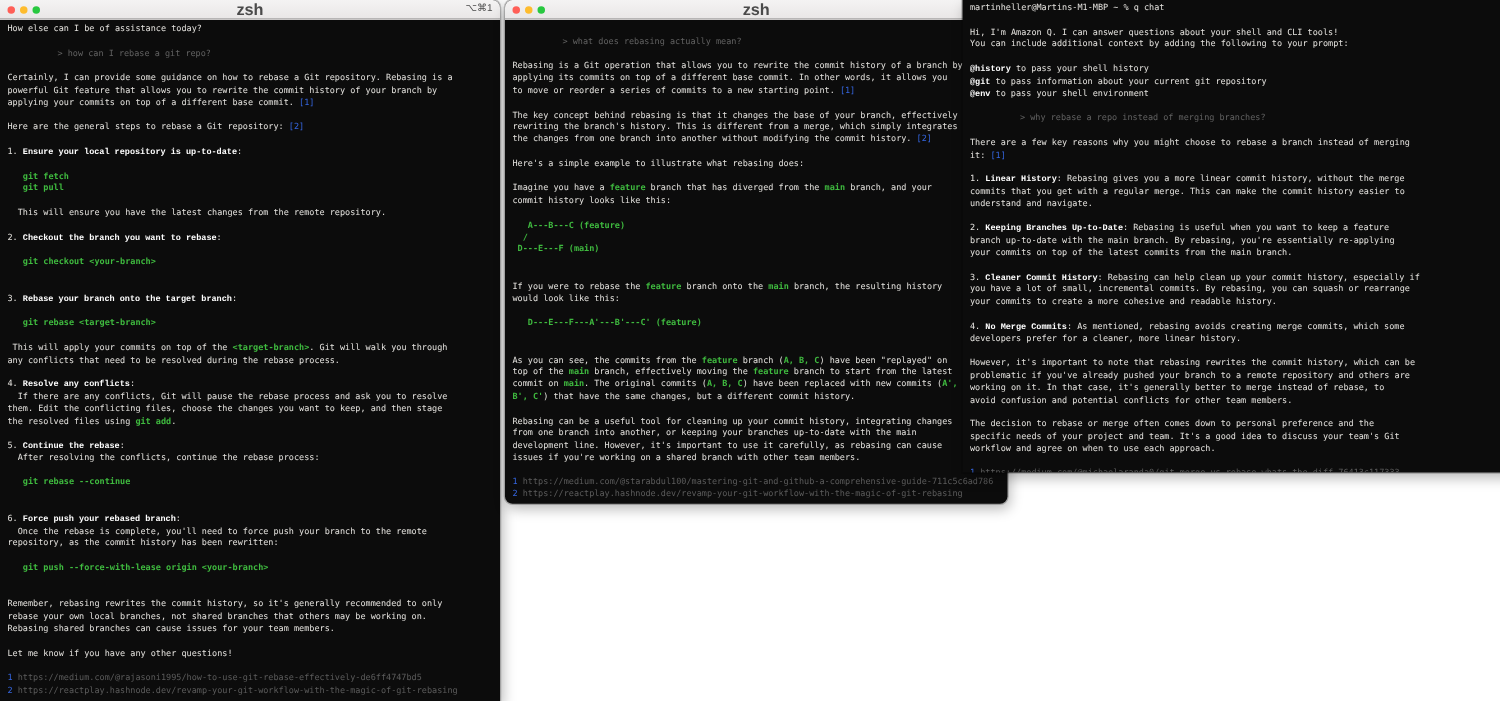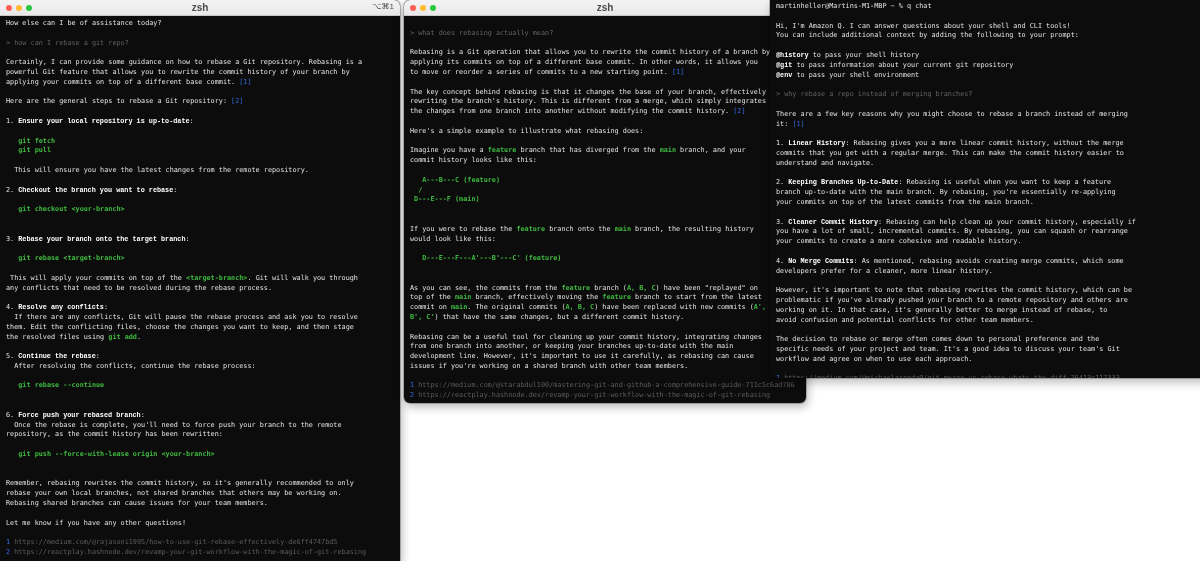--- a/index.html
+++ b/index.html
@@ -19,35 +19,35 @@
     height:15px;background:linear-gradient(#f4f3f3,#e9e7e7);
     border-bottom:1px solid #c8c6c6;position:relative;
     display:flex;align-items:center;justify-content:center;
   }
   .lights{position:absolute;left:6px;top:0;bottom:0;display:flex;align-items:center;gap:4px;}
   .light{width:6px;height:6px;border-radius:50%;display:inline-block;}
   .light.red{background:#ff5f57;}
   .light.yellow{background:#febc2e;}
   .light.green{background:#28c840;}
   .wtitle{
-    font-family:"Liberation Sans",sans-serif;font-size:10px;font-weight:bold;color:#4a4a4a;
+    font-family:"Liberation Sans",sans-serif;font-size:13px;font-weight:bold;color:#4a4a4a;
   }
   .wshort{
     position:absolute;right:6px;top:2px;
     font-family:"Liberation Sans",sans-serif;font-size:8px;color:#4a4a4a;
   }
   .tcontent{
     padding:3px 6px 0 6px;
     font-size:6.8px;line-height:9.8px;color:#e4e2de;
     white-space:pre;
   }
   #win-right .tcontent{padding-top:2px;}
   .tl{height:9.8px;}
   .tl span.b{font-weight:bold;color:#ffffff;font-family:Liberation Mono, monospace;}
-  .tl span.dim{color:#626262;}
+  .tl span.dim{color:#626262;margin-left:40px;}
   .tl span.g{color:#3fba3f;font-weight:bold;}
   .tl span.blue{color:#3566e0;}
   .tl span.url{color:#5c5c5c;}
 </style>
 </head>
 <body>
 
 <div>
 
   <section class="window" id="win-left">

